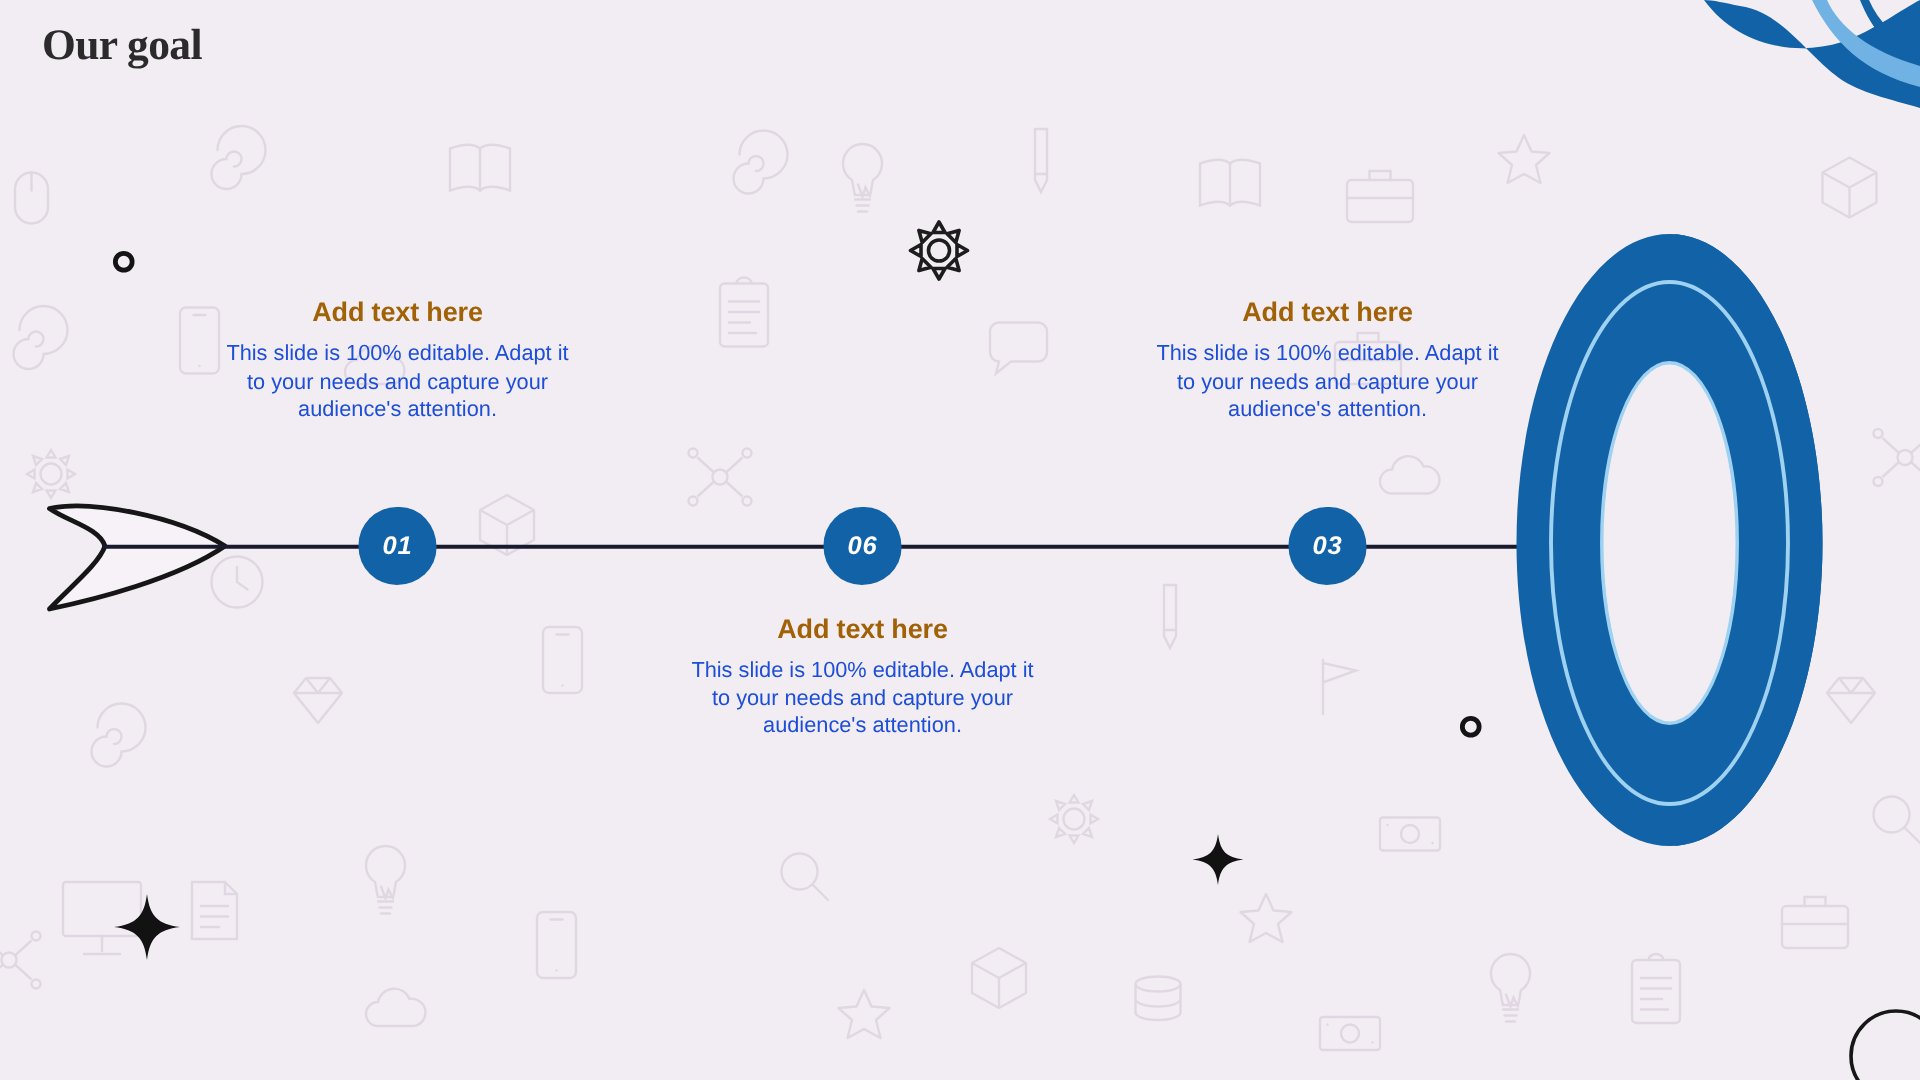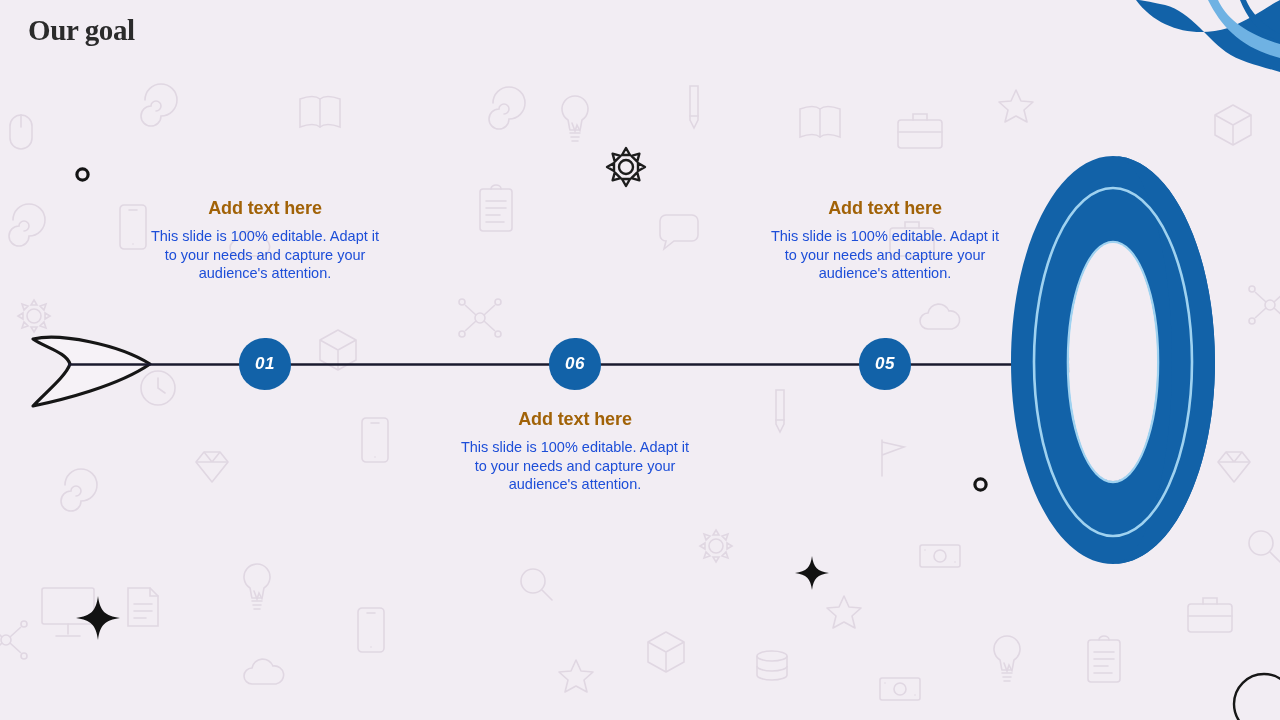--- a/index.html
+++ b/index.html
@@ -353,21 +353,21 @@
     </svg>
   </div>
 
   <div id="step-badge-1" class="step-badge">
     <span>01</span>
   </div>
   <div id="step-badge-2" class="step-badge">
     <span>06</span>
   </div>
   <div id="step-badge-3" class="step-badge">
-    <span>05</span>
+    <span>03</span>
   </div>
 
   <div id="text-block-1" class="text-block">
     <div class="block-heading">Add text here</div>
     <div class="block-body">This slide is 100% editable. Adapt it to your needs and capture your audience's attention.</div>
   </div>
 
   <div id="text-block-2" class="text-block">
     <div class="block-heading">Add text here</div>
     <div class="block-body">This slide is 100% editable. Adapt it to your needs and capture your audience's attention.</div>

